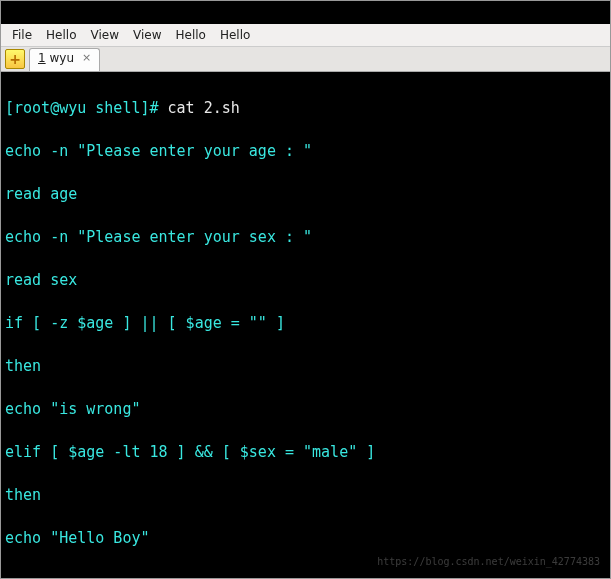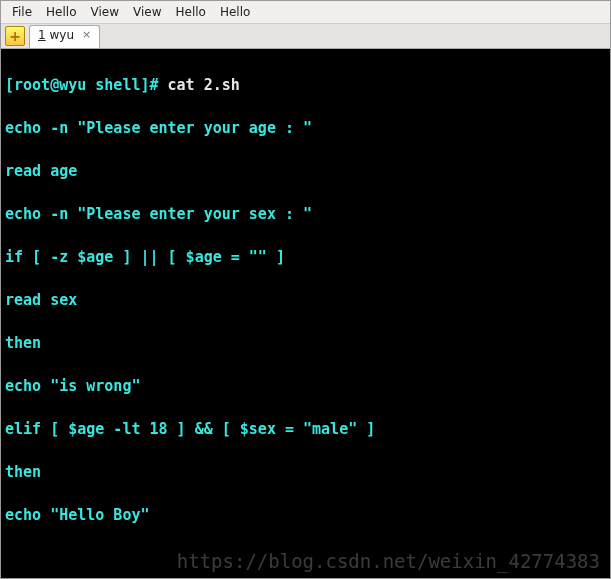--- a/index.html
+++ b/index.html
@@ -22,20 +22,21 @@
   }
   .menubar {
     background: #f2f0ef;
     height: 22px;
     display: flex;
     align-items: center;
     font-size: 12px;
     color: #222;
     border-bottom: 1px solid #ccc;
     padding: 0 4px;
+    margin-top: 23px;
   }
   .menubar-item {
     padding: 0 7px;
     cursor: default;
     line-height: 22px;
   }
   .tabbar {
     background: #e6e4e2;
     height: 24px;
     display: flex;
@@ -87,30 +88,30 @@
     background: #000;
     color: #39e7e0;
     font-family: "DejaVu Sans Mono", "Courier New", monospace;
     font-size: 15px;
     line-height: 21.5px;
     padding: 4px 4px 0 4px;
     white-space: pre;
     position: relative;
     overflow: hidden;
   }
-  .line { white-space: pre; font-weight: bold; }
+  .line { white-space: pre; }
   .white { color: #e8e8e8; }
   .cyan { color: #39e7e0; }
   .watermark {
     position: absolute;
     right: 10px;
     bottom: 6px;
     color: rgba(170,170,170,0.35);
     font-family: "DejaVu Sans Mono", monospace;
-    font-size: 19px;
+    font-size: 10px;
     pointer-events: none;
   }
 </style>
 </head>
 <body>
 
 <div class="window">
 
   <div class="menubar">
     <div class="menubar-item">File</div>
@@ -129,22 +130,22 @@
       <span class="tab-label"><span class="underline">1</span> <span>wyu</span></span>
       <span class="tab-close">×</span>
     </div>
   </div>
 
   <div class="terminal">
 <div class="line"><span class="cyan">[root@wyu shell]# </span><span class="white">cat 2.sh</span></div>
 <div class="line cyan">echo -n "Please enter your age : "</div>
 <div class="line cyan">read age</div>
 <div class="line cyan">echo -n "Please enter your sex : "</div>
+<div class="line cyan">read sex</div>
 <div class="line cyan">if [ -z $age ] || [ $age = "" ]</div>
-<div class="line cyan">read sex</div>
 <div class="line cyan">then</div>
 <div class="line cyan">echo "is wrong"</div>
 <div class="line cyan">elif [ $age -lt 18 ] &amp;&amp; [ $sex = "male" ]</div>
 <div class="line cyan">then</div>
 <div class="line cyan">echo "Hello Boy"</div>
 
 
 
 
 

